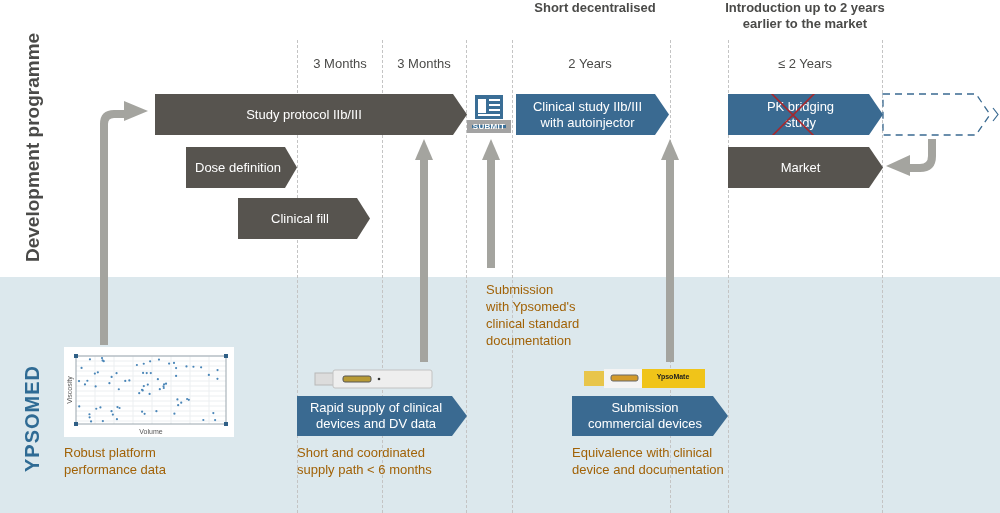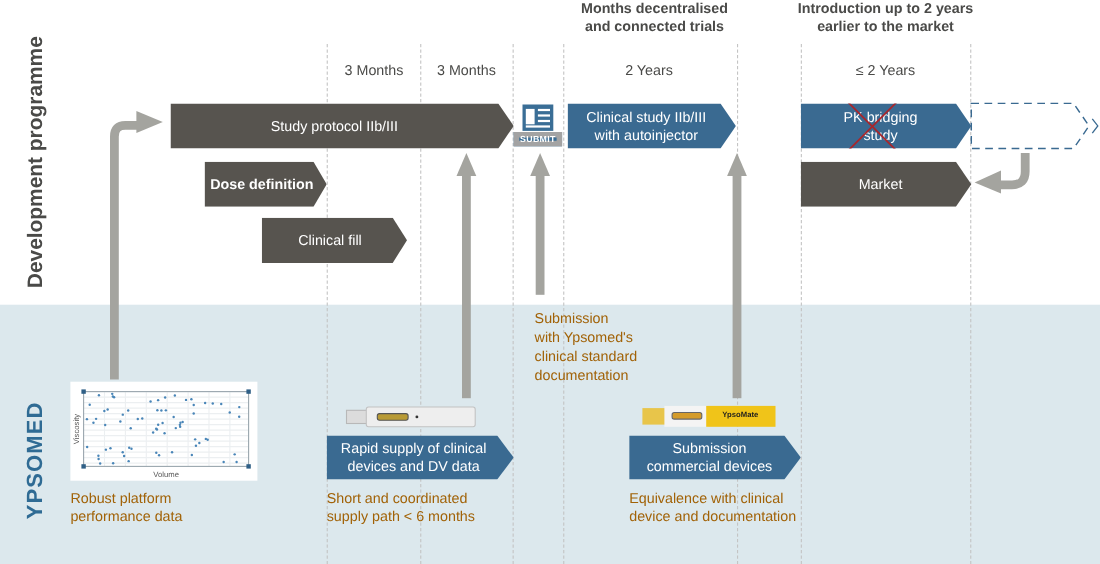--- a/index.html
+++ b/index.html
@@ -32,22 +32,21 @@
 <div class="vline" style="left:728px"></div>
 <div class="vline" style="left:882px"></div>
 
 <div class="side-title">Development programme</div>
 
 <div class="logo">
   <span>YPSOMED</span>
 </div>
 
 <div class="hdr" style="left:505px; width:180px;">
-  <div>Months decentralised</div>
-  <div>and connected trials</div>
+  <div>Short decentralised</div>
 </div>
 <div class="hdr" style="left:705px; width:200px;">
   <div>Introduction up to 2 years</div>
   <div>earlier to the market</div>
 </div>
 
 <div class="dur" style="left:300px; width:80px;">3 Months</div>
 <div class="dur" style="left:384px; width:80px;">3 Months</div>
 <div class="dur" style="left:550px; width:80px;">2 Years</div>
 <div class="dur" style="left:760px; width:90px;">≤ 2 Years</div>
@@ -71,21 +70,21 @@
 <div class="chev" style="left:155px; top:94px; width:312px; height:41px;">
   <svg width="312" height="41">
       <polygon points="0,0 298,0 312,20.5 298,41 0,41" fill="#57544f"></polygon>
     </svg>
   <div class="lbl" style="width:298px;height:41px;">Study protocol IIb/III</div>
 </div>
 <div class="chev" style="left:186px; top:147px; width:111px; height:41px;">
   <svg width="111" height="41">
       <polygon points="0,0 99,0 111,20.5 99,41 0,41" fill="#57544f"></polygon>
     </svg>
-  <div class="lbl" style="width:104px;height:41px;font-weight:bold;">Dose definition</div>
+  <div class="lbl" style="width:104px;height:41px;">Dose definition</div>
 </div>
 <div class="chev" style="left:238px; top:198px; width:132px; height:41px;">
   <svg width="132" height="41">
       <polygon points="0,0 119,0 132,20.5 119,41 0,41" fill="#57544f"></polygon>
     </svg>
   <div class="lbl" style="width:124px;height:41px;">Clinical fill</div>
 </div>
 <div class="chev" style="left:728px; top:147px; width:155px; height:41px;">
   <svg width="155" height="41">
       <polygon points="0,0 141,0 155,20.5 141,41 0,41" fill="#57544f"></polygon>

